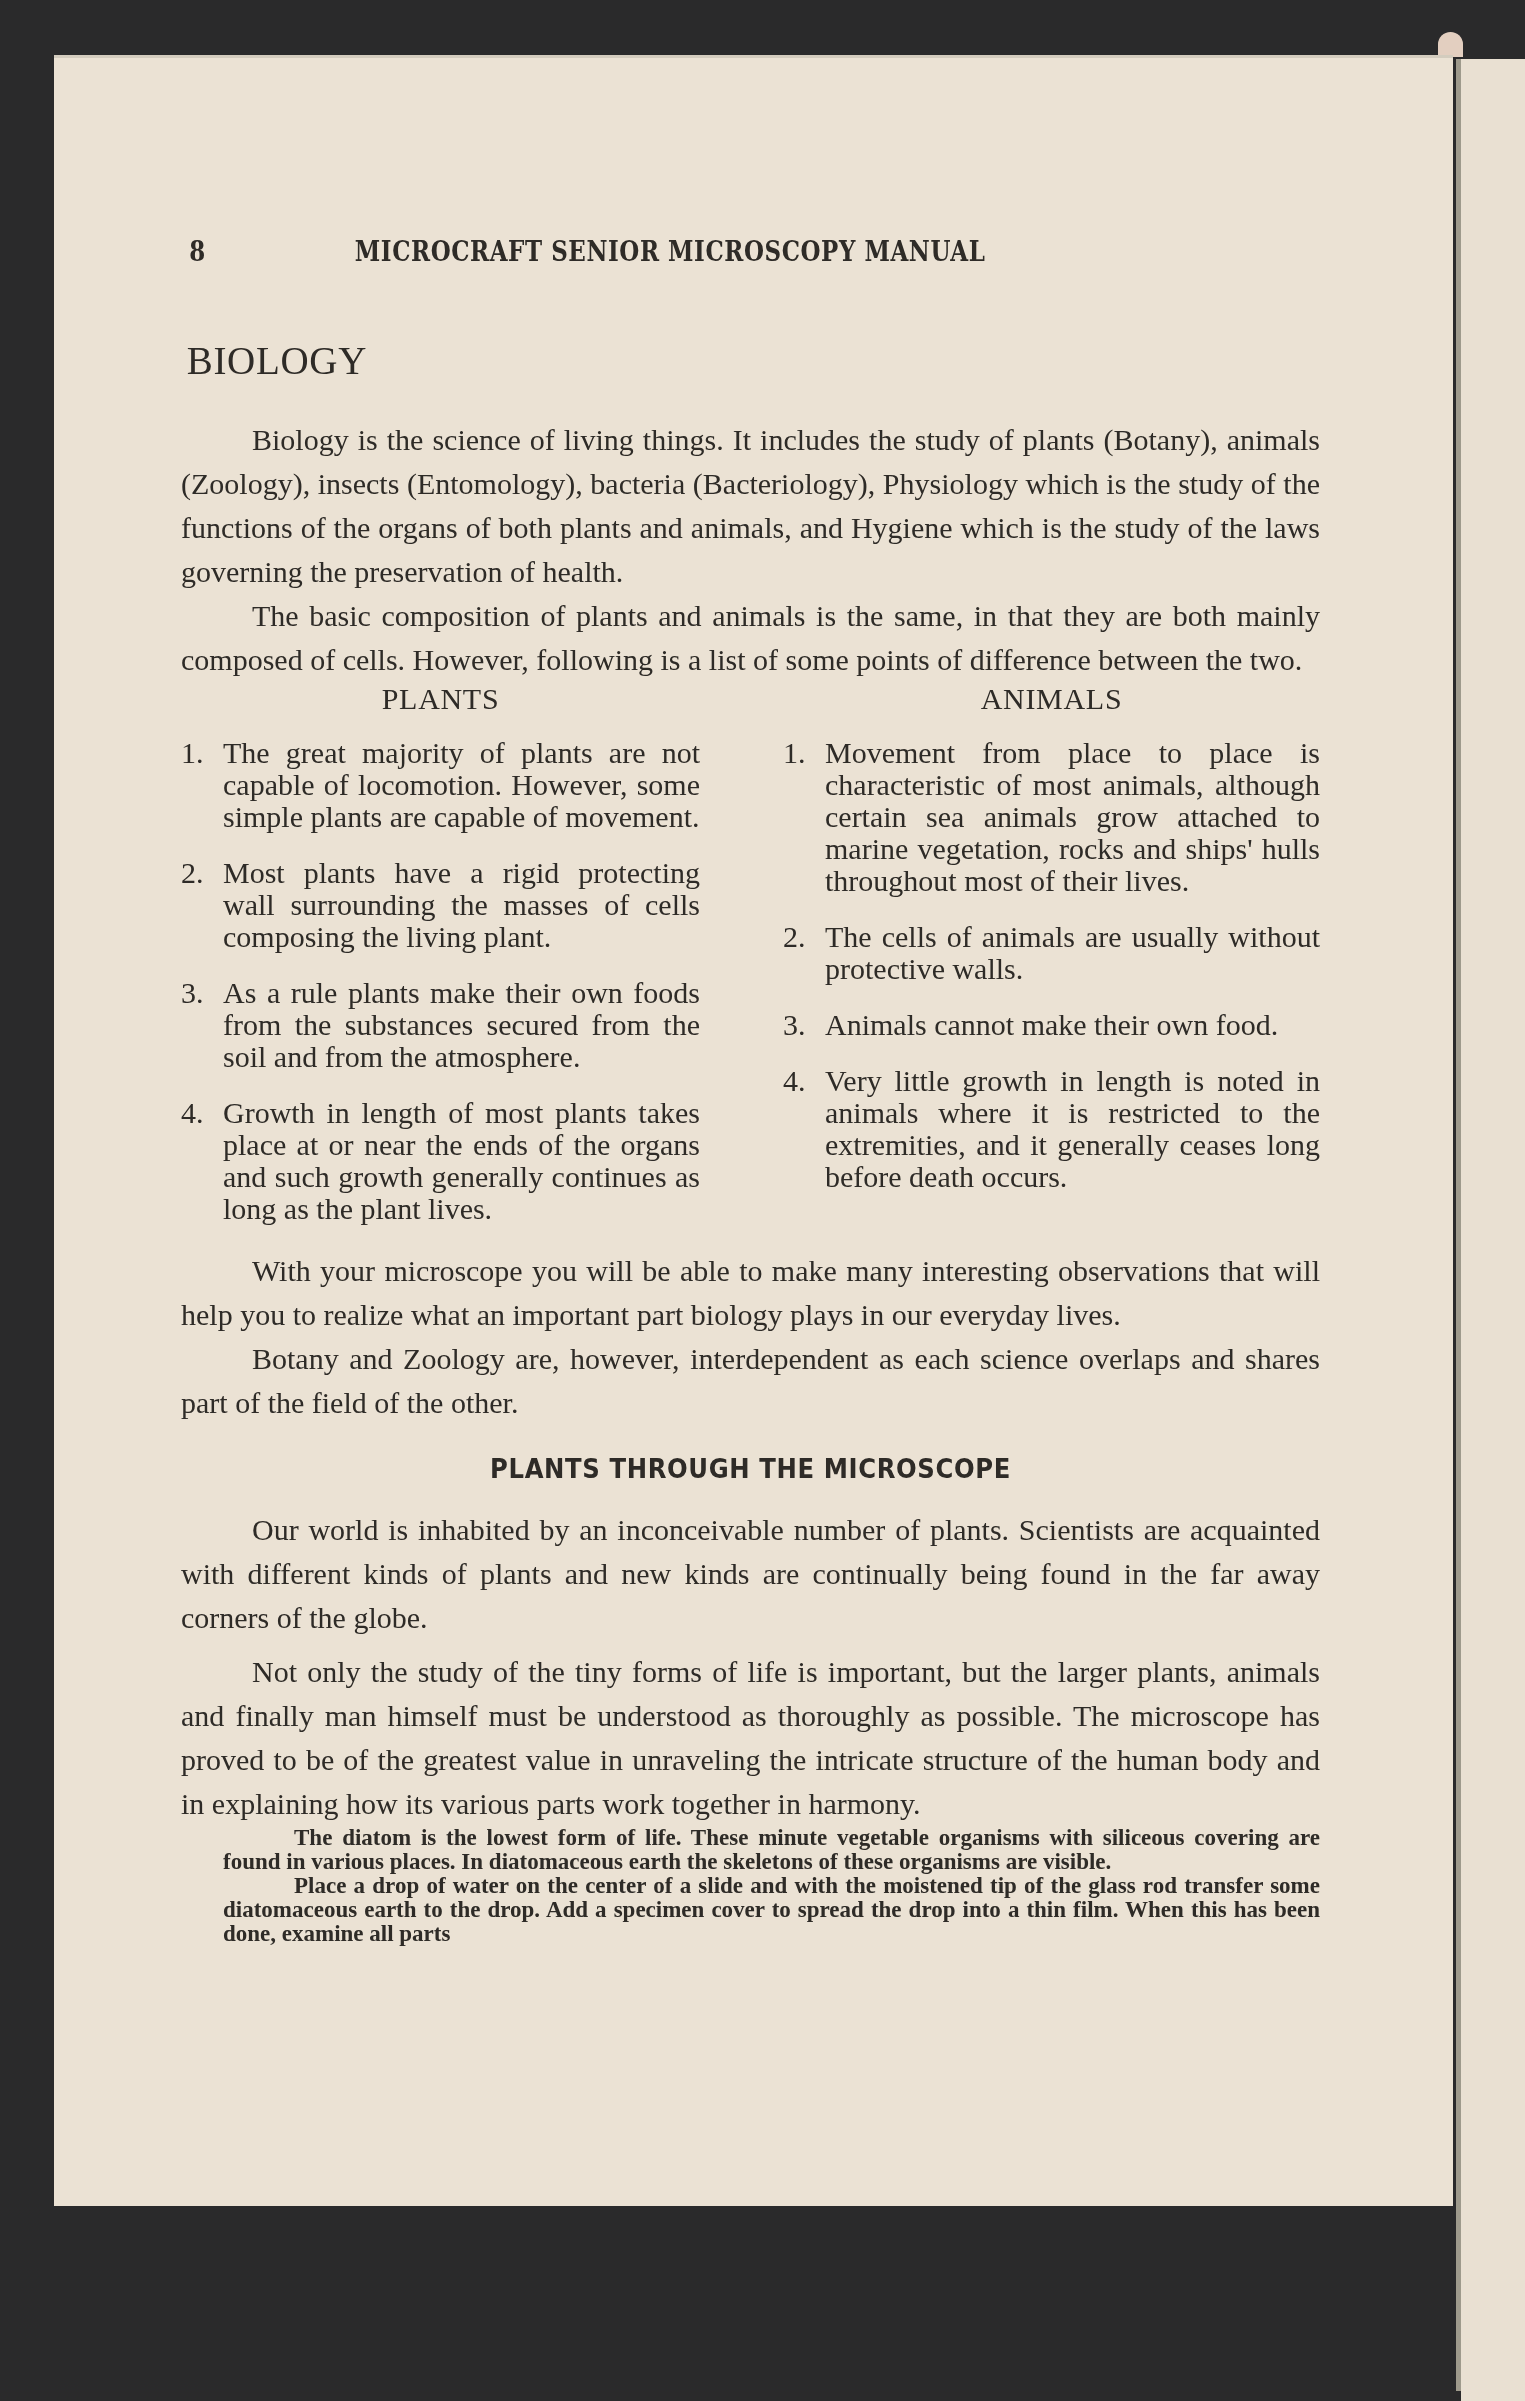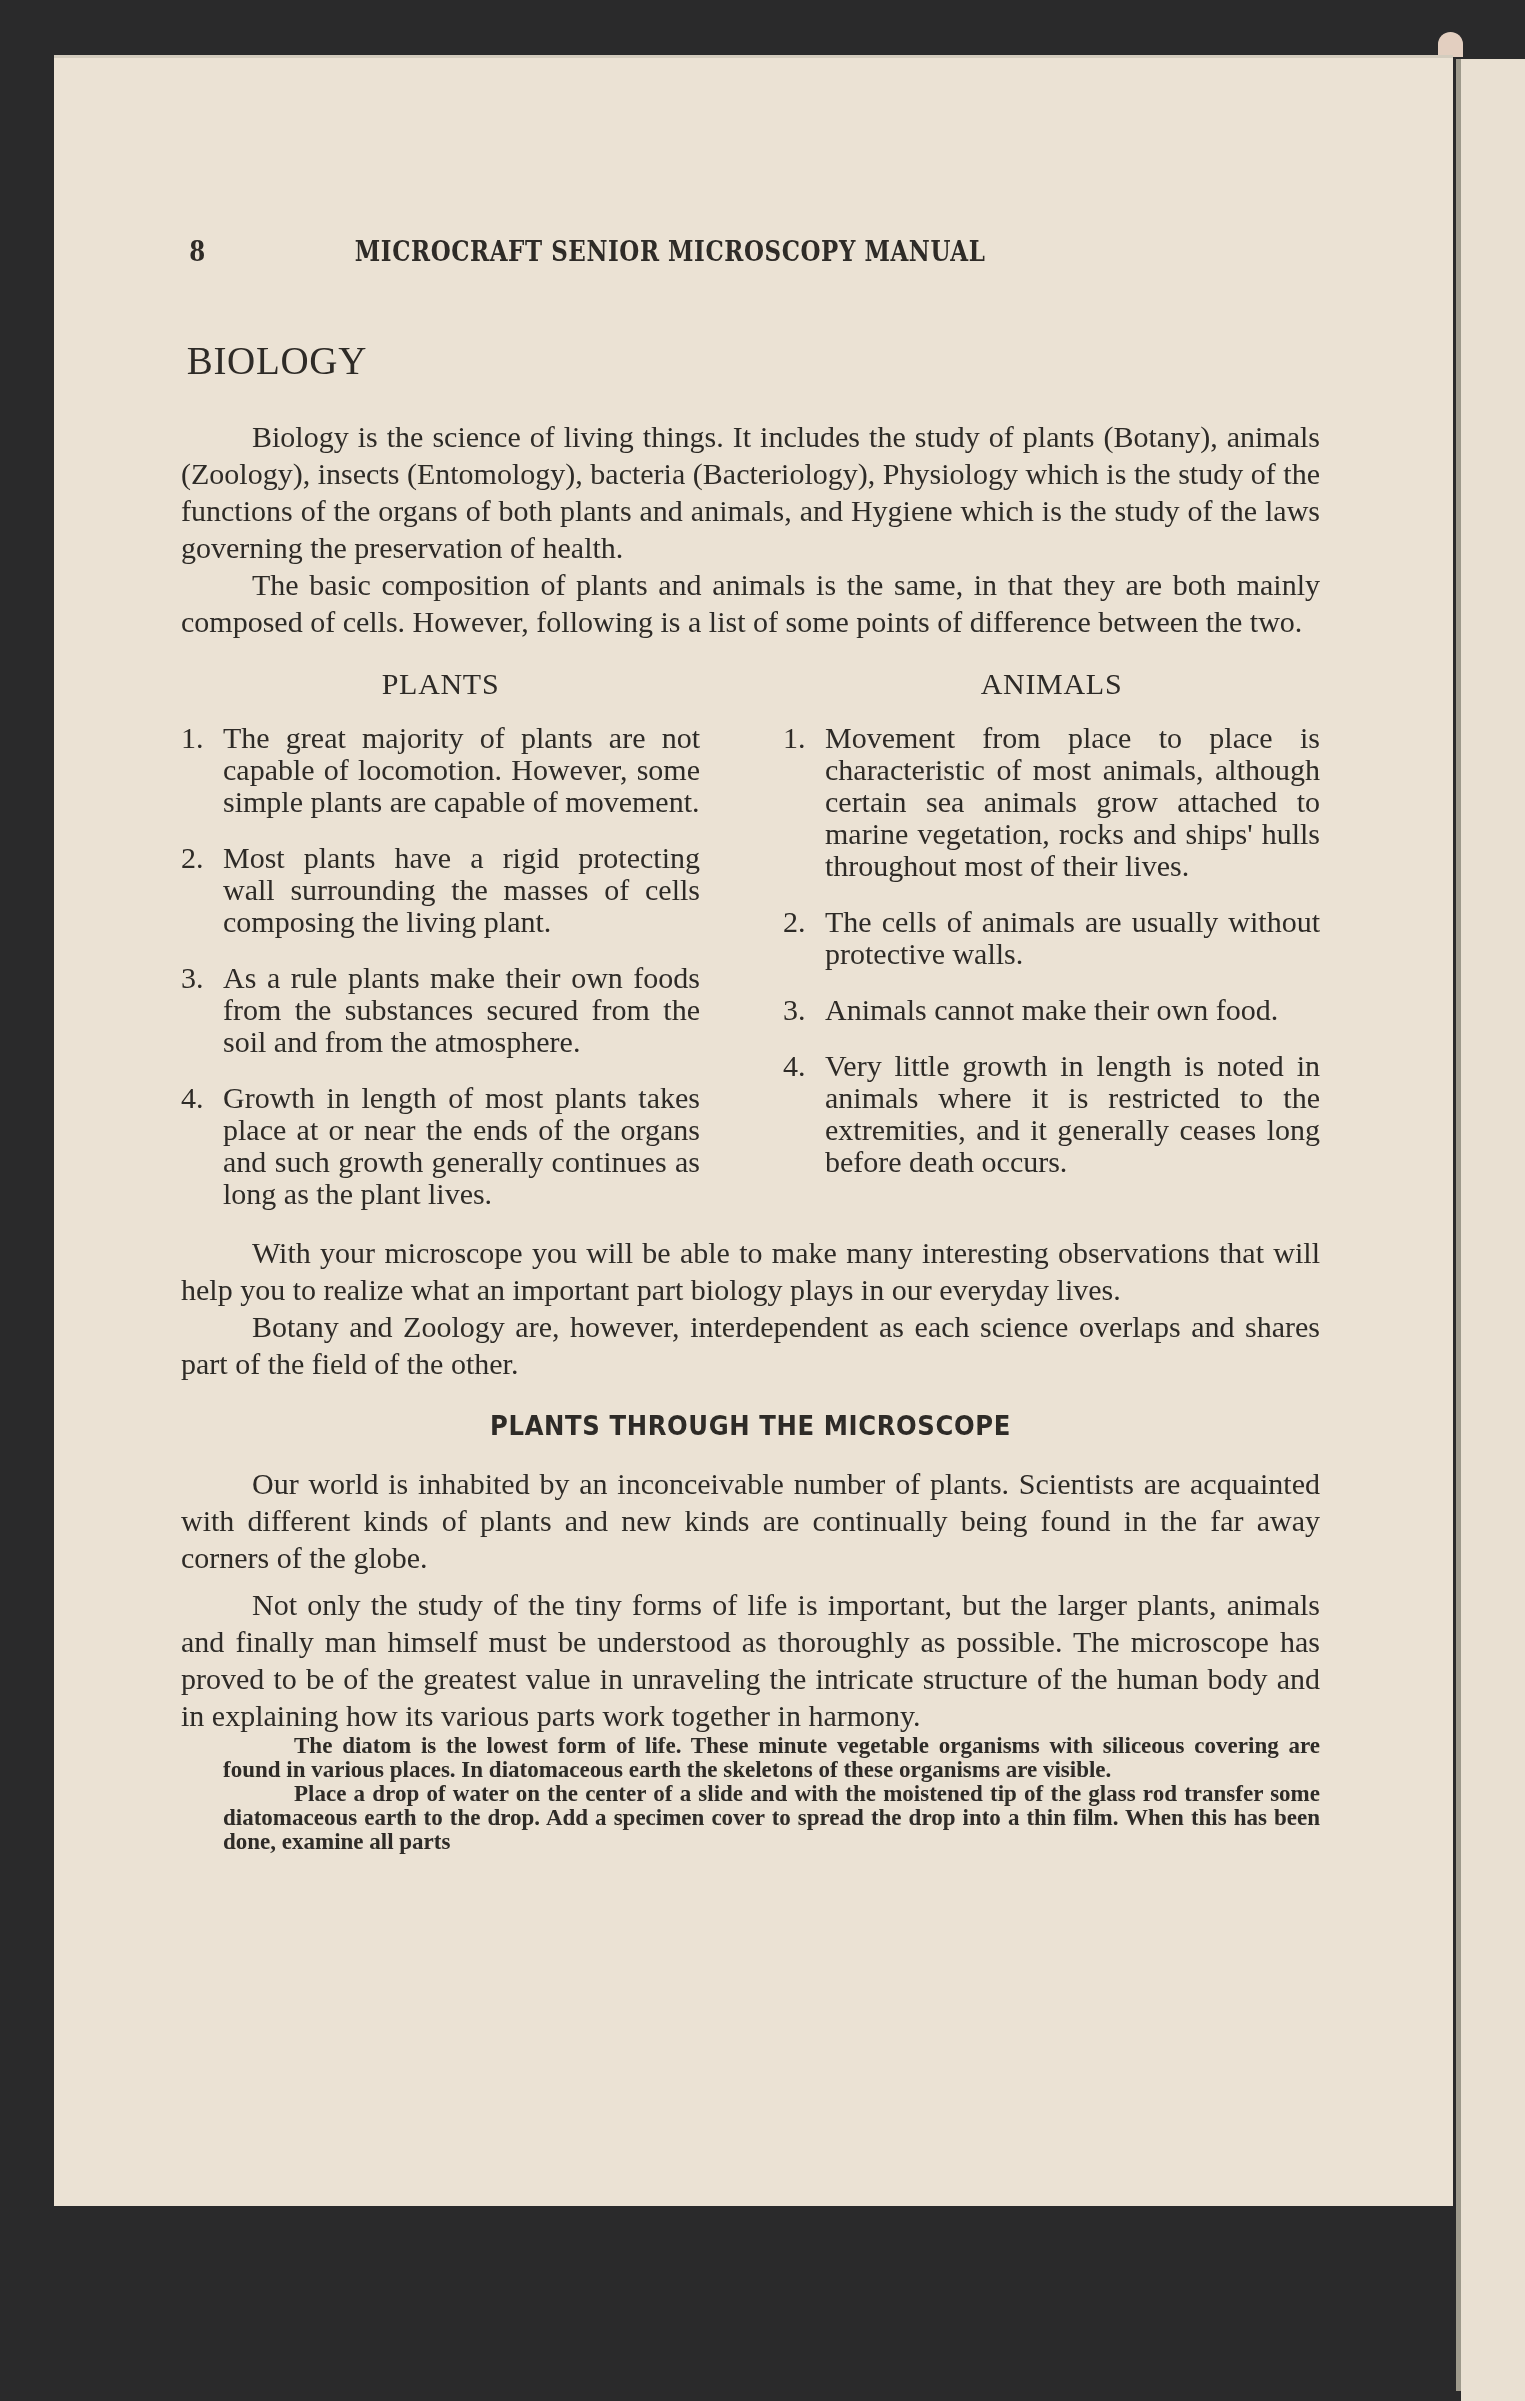--- a/index.html
+++ b/index.html
@@ -55,29 +55,28 @@
     .running-head .title { position: absolute; left: 212px; top: 23px; }
     .section-head {
       font-size: 39px;
       margin-top: 69px;
       margin-left: 5.7px;
       letter-spacing: 0.7px;
     }
     p {
       margin: 0;
       font-size: 30px;
-      line-height: 37px;
+      line-height: 44px;
       text-align: justify;
       text-indent: 71px;
     }
     .intro { margin-top: 35px; }
     .two-col {
       display: flex;
       justify-content: space-between;
-      margin-top: 27px;
     }
     .col { width: 519px; }
     .col.right { width: 537px; margin-right: 0; }
     .col-head {
       text-align: center;
       font-size: 30px;
       letter-spacing: 0.7px;
       margin-bottom: 21px;
     }
     .col ol { list-style: none; margin: 0; padding: 0; }

